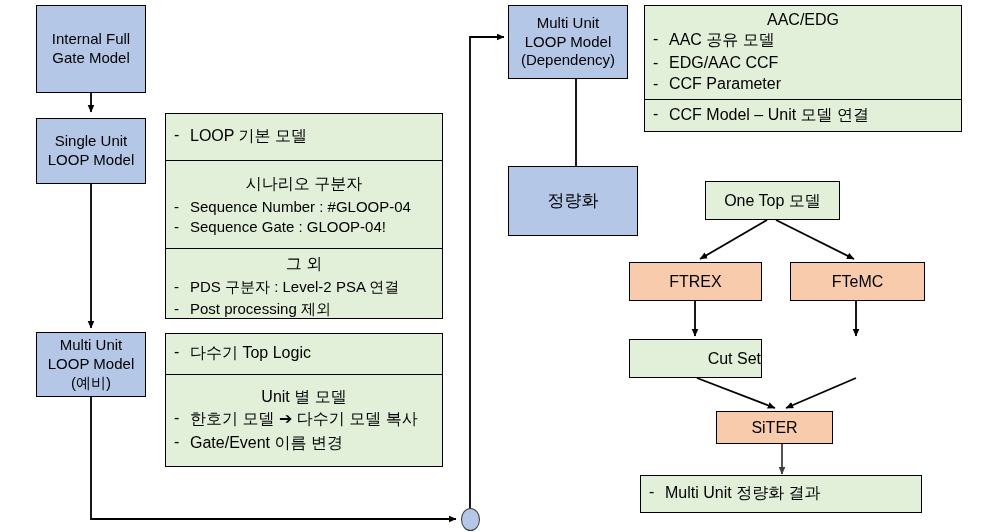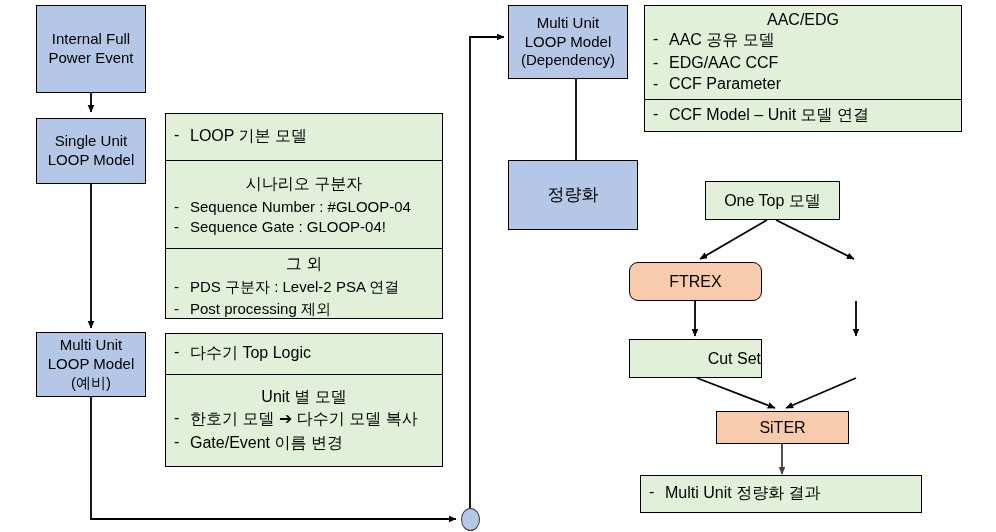--- a/index.html
+++ b/index.html
@@ -117,21 +117,21 @@
       <path d="M697,378 L775,408" stroke="#000" stroke-width="1.8" fill="none" marker-end="url(#ah)"></path>
 
       <path d="M856,378 L786,408" stroke="#000" stroke-width="1.8" fill="none" marker-end="url(#ah)"></path>
 
       <path d="M782,444 L782,474" stroke="#3f3f3f" stroke-width="1.8" fill="none" marker-end="url(#ahg)"></path>
     </svg>
   </div>
 
   <div class="box blue fs15" style="left:36px;top:5px;width:110px;height:88px;">
     <span class="line">Internal Full</span>
-    <span class="line">Power Event</span>
+    <span class="line">Gate Model</span>
   </div>
 
   <div class="box blue fs15" style="left:36px;top:118px;width:110px;height:66px;">
     <span class="line">Single Unit</span>
     <span class="line">LOOP Model</span>
   </div>
 
   <div class="box blue fs15" style="left:36px;top:332px;width:110px;height:65px;">
     <span class="line">Multi Unit</span>
     <span class="line">LOOP Model</span>
@@ -190,21 +190,21 @@
   </div>
 
   <div class="ellipse-node" style="left:461px;top:508px;width:19px;height:23px;"></div>
 
   <div class="box blue fs15" style="left:508px;top:5px;width:120px;height:74px;">
     <span class="line">Multi Unit</span>
     <span class="line">LOOP Model</span>
     <span class="line">(Dependency)</span>
   </div>
 
-  <div class="box blue fs18" style="left:508px;top:160px;width:130px;height:70px;">
+  <div class="box blue fs18" style="left:508px;top:166px;width:130px;height:70px;">
     <span class="line">정량화</span>
   </div>
 
   <div class="panel" style="left:644px;top:5px;width:318px;height:127px;">
     <div class="sec" style="flex:0 0 93px;">
       <div class="center fs16" style="margin-bottom:1px;">AAC/EDG</div>
       <div class="bullet fs16">
         <span class="dash">-</span>
         <span class="txt">AAC 공유 모델</span>
       </div>
@@ -222,31 +222,34 @@
         <span class="dash">-</span>
         <span class="txt">CCF Model – Unit 모델 연결</span>
       </div>
     </div>
   </div>
 
   <div class="box green fs16" style="left:705px;top:181px;width:135px;height:39px;">
     <span class="line">One Top 모델</span>
   </div>
 
-  <div class="box orange fs16" style="left:629px;top:262px;width:133px;height:39px;border-radius:9px;">
+  <div class="box orange fs16" style="left:629px;top:262px;width:133px;height:39px;">
     <span class="line">FTREX</span>
   </div>
 
+  <div class="box orange fs16" style="left:790px;top:262px;width:135px;height:39px;">
+    <span class="line">FTeMC</span>
+  </div>
 
   <div class="box green fs16" style="left:629px;top:339px;width:133px;height:39px;align-items:flex-end;">
     <span class="line">Cut Set</span>
   </div>
 
 
-  <div class="box orange fs16" style="left:716px;top:411px;width:133px;height:33px;">
+  <div class="box orange fs16" style="left:716px;top:411px;width:117px;height:33px;">
     <span class="line">SiTER</span>
   </div>
 
   <div class="panel" style="left:640px;top:475px;width:282px;height:38px;">
     <div class="sec" style="flex:1 1 auto;">
       <div class="bullet fs16">
         <span class="dash">-</span>
         <span class="txt">Multi Unit 정량화 결과</span>
       </div>
     </div>

